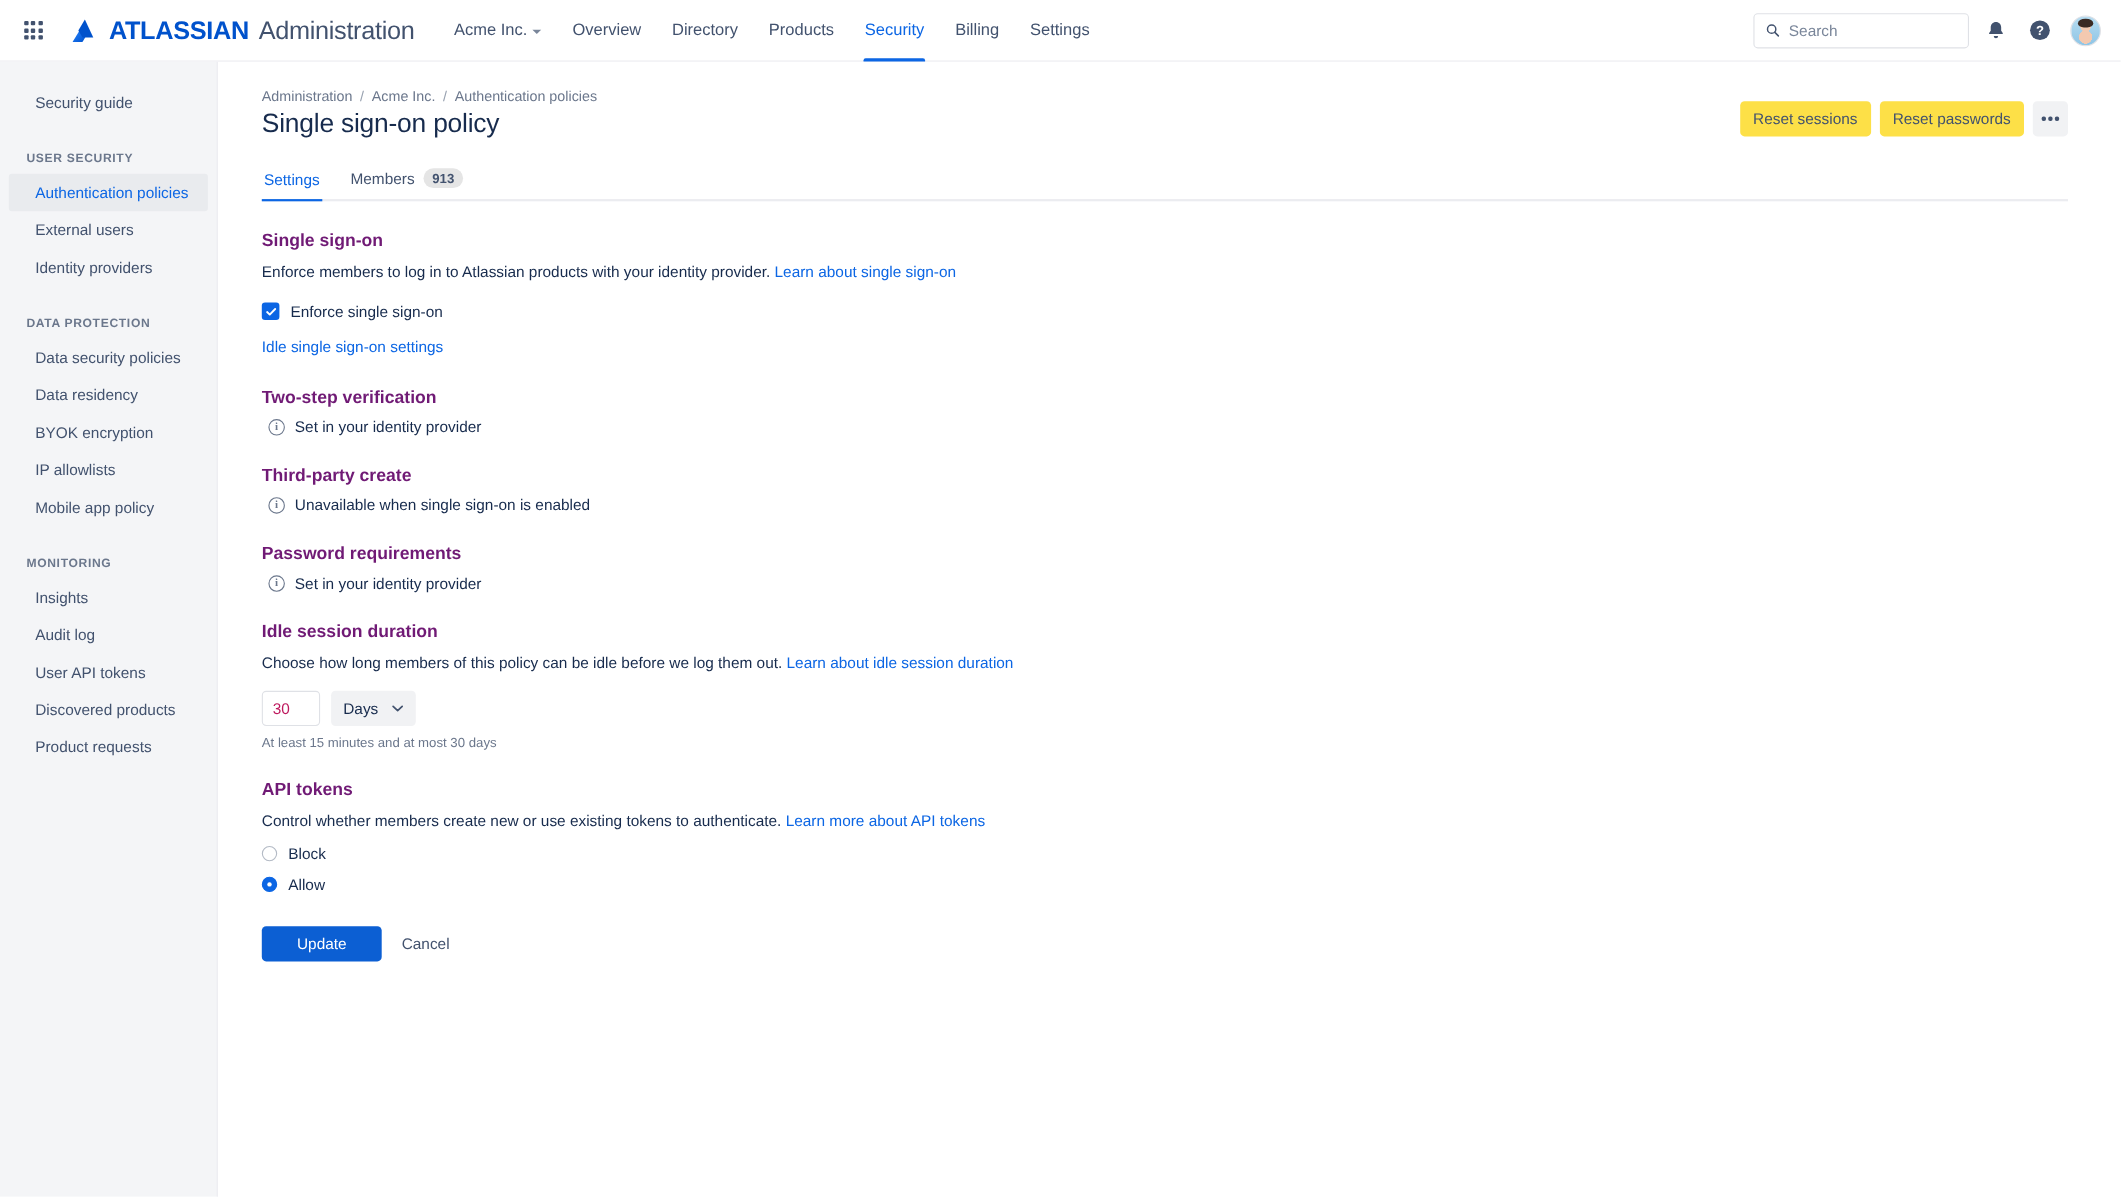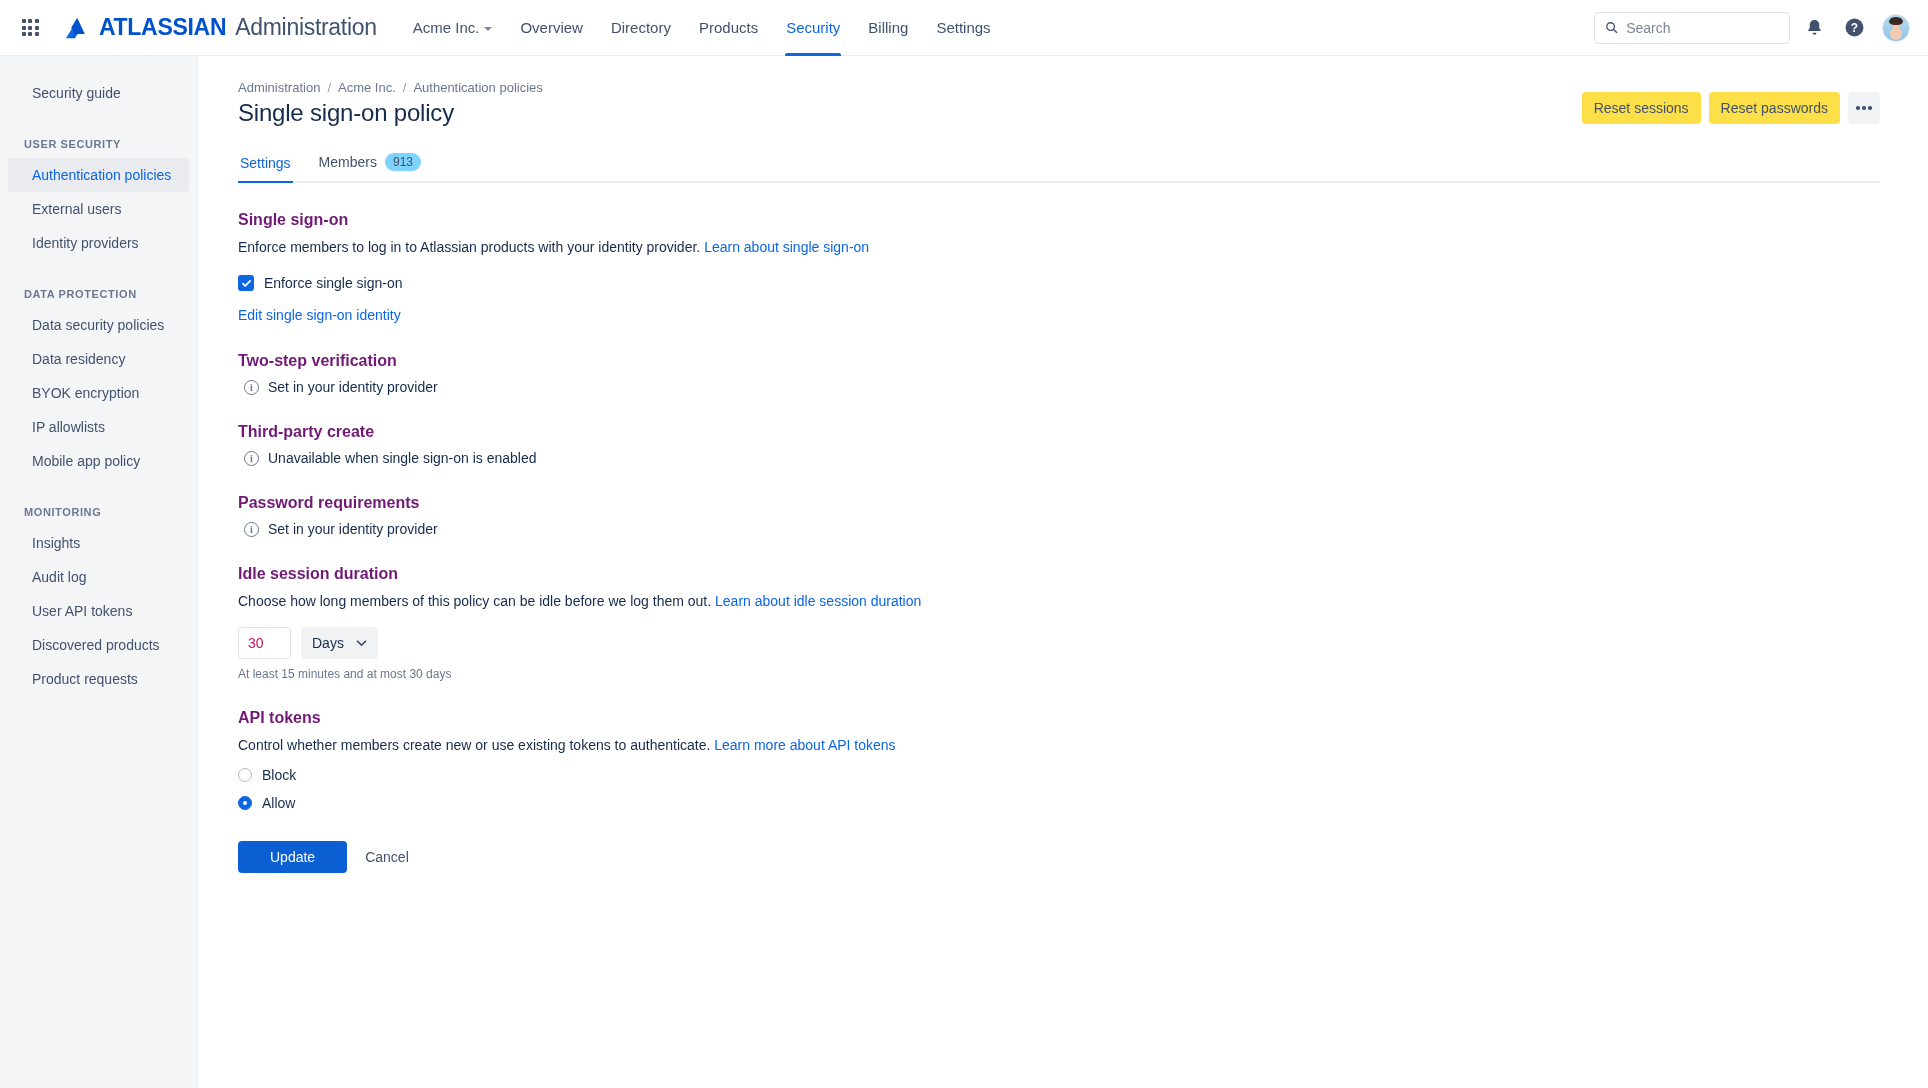--- a/index.html
+++ b/index.html
@@ -183,22 +183,22 @@
     padding: 4px 2px 10px 2px; margin-right: 24px;
     cursor: pointer; position: relative;
     display:flex; align-items:center; gap: 8px;
   }
   .tab.active { color: #0c66e4; }
   .tab.active::after {
     content:""; position:absolute; left:0; right:0; bottom:-2px;
     height:2px; background:#0c66e4;
   }
   .tab-badge {
-    background:#7dd3fc; color:#42526e; border-radius:10px;
-    font-size:12px; font-weight:400; padding:1px 8px; line-height:16px;
+    background:#e5e5e5; color:#42526e; border-radius:10px;
+    font-size:12px; font-weight:700; padding:1px 8px; line-height:16px;
   }
 
   
   .section { margin-top: 28px; }
   .section-title {
     font-size: 16px; font-weight: 700; color: #701a75;
     margin-bottom: 8px;
   }
   .section-desc { font-size: 14px; color: #172b4d; line-height: 20px; }
   a.link { color: #0c66e4; text-decoration: none; cursor: pointer; }
@@ -446,21 +446,21 @@
         <a class="link">Learn about single sign-on</a>
       </div>
       <div class="check-row">
         <span class="checkbox">
           <svg width="11" height="11" viewBox="0 0 12 12">
             <polyline points="2,6.2 4.6,8.7 10,3.2" fill="none" stroke="#ffffff" stroke-width="1.9" stroke-linecap="round" stroke-linejoin="round"></polyline>
           </svg>
         </span>
         <span class="check-label">Enforce single sign-on</span>
       </div>
-      <a class="link edit-link">Edit single sign-on identity</a>
+      <a class="link edit-link">Idle single sign-on settings</a>
     </div>
 
     <div class="section">
       <div class="section-title">Two-step verification</div>
       <div class="info-row">
         <span class="info-icon">i</span>
         <span>Set in your identity provider</span>
       </div>
     </div>
 

